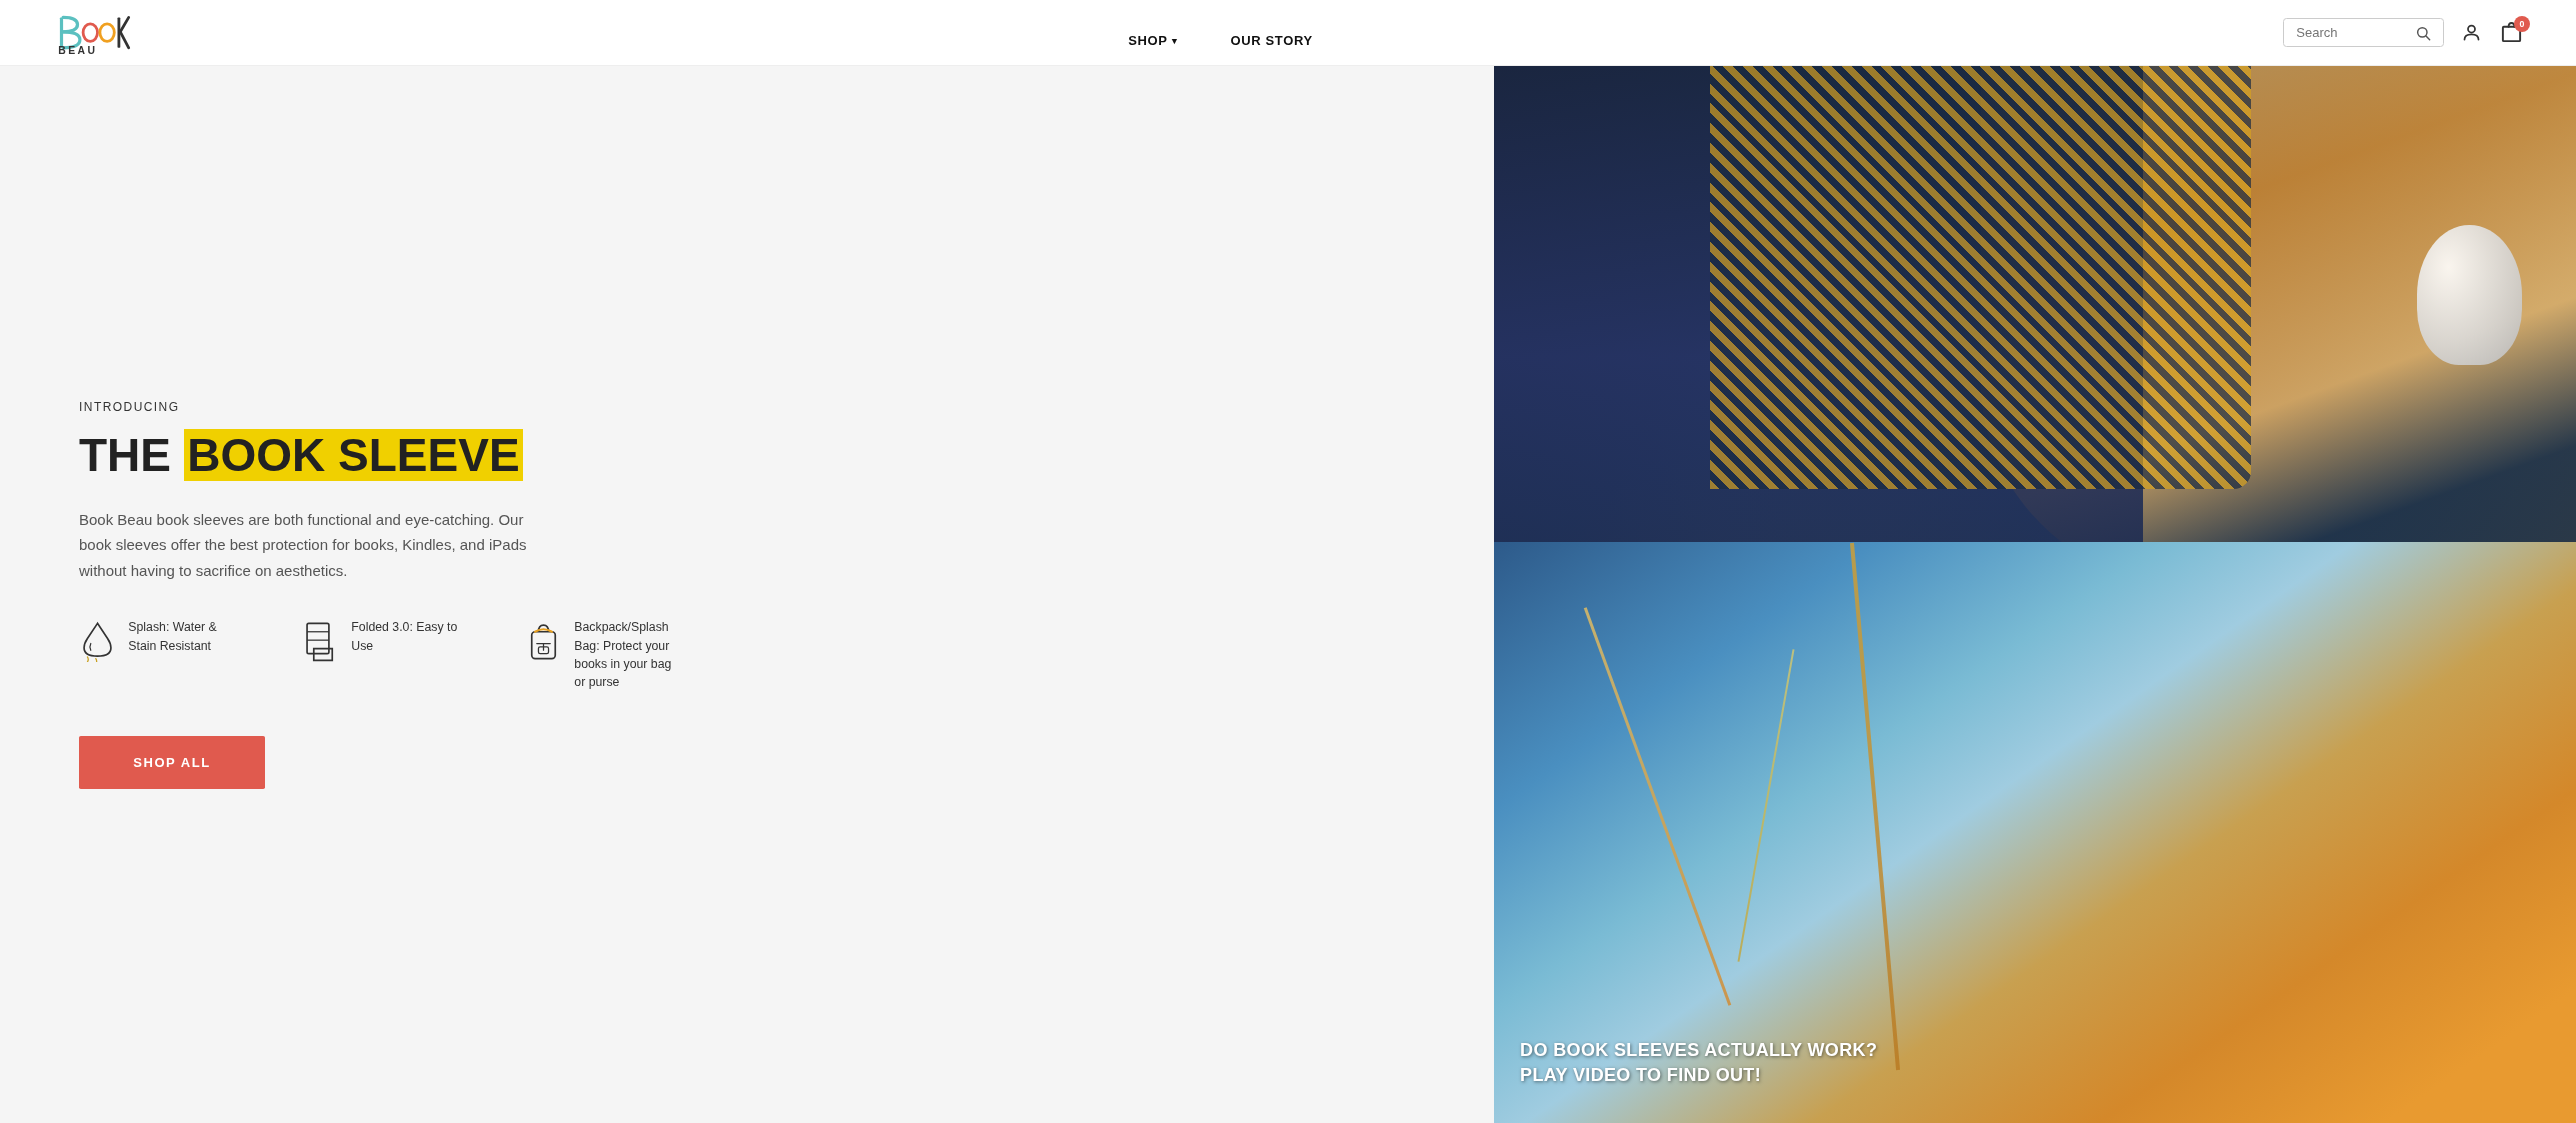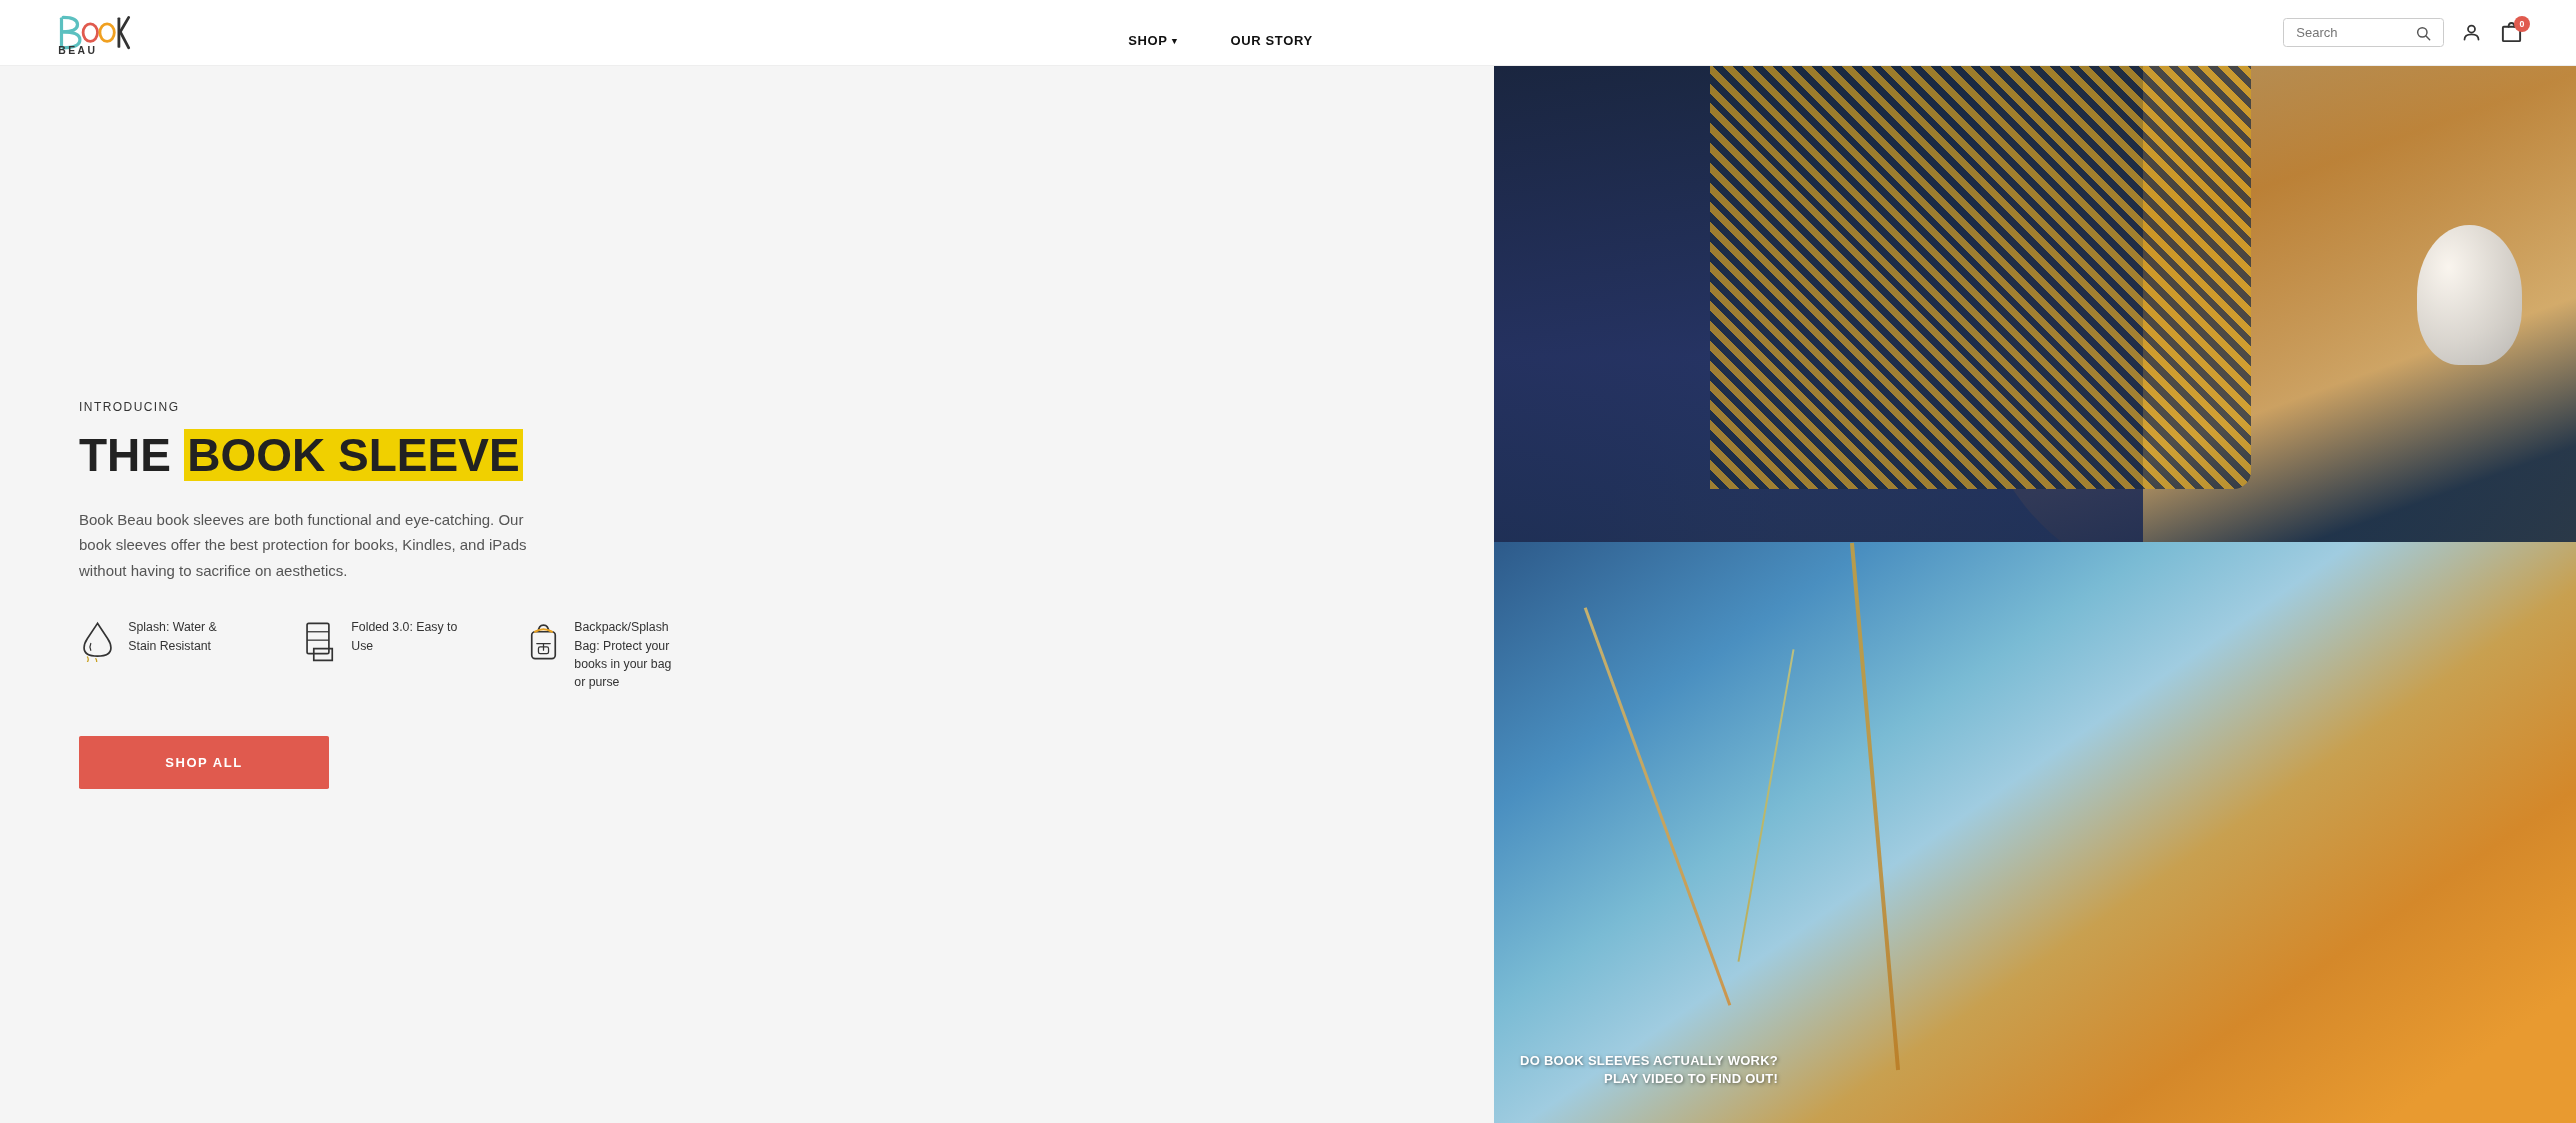--- a/index.html
+++ b/index.html
@@ -177,21 +177,21 @@
     
     .shop-all-btn {
       background: #e05a4e;
       color: #fff;
       border: none;
       font-size: 13px;
       font-weight: 800;
       letter-spacing: 0.12em;
       text-transform: uppercase;
       padding: 19px 0;
-      width: 250px;
+      width: 186px;
       cursor: pointer;
       border-radius: 1.8px;
     }
 
     
     .right-panel {
       flex: 0 0 42%;
       position: relative;
       overflow: hidden;
     }
@@ -209,27 +209,26 @@
       background:
         radial-gradient(ellipse at 30% 80%, rgba(212,136,42,0.7) 0%, transparent 40%),
         radial-gradient(ellipse at 70% 30%, rgba(30,50,80,0.8) 0%, transparent 50%),
         radial-gradient(ellipse at 50% 60%, rgba(74,143,192,0.5) 0%, transparent 60%);
     }
     .video-overlay-text {
       position: absolute;
       bottom: 35px;
       left: 26px;
       color: #fff;
-      font-size: 13px;
+      font-size: 18px;
       font-weight: 800;
       text-transform: uppercase;
       line-height: 1.4;
       letter-spacing: 0.02em;
       text-shadow: 0.9px 0.9px 3.5px rgba(0,0,0,0.5);
-      text-align: right;
     }
 
     
     .icon-water svg, .icon-fold svg, .icon-bag svg {
       width: 37px;
       height: 42px;
     }
   </style>
 </head>
 <body>

